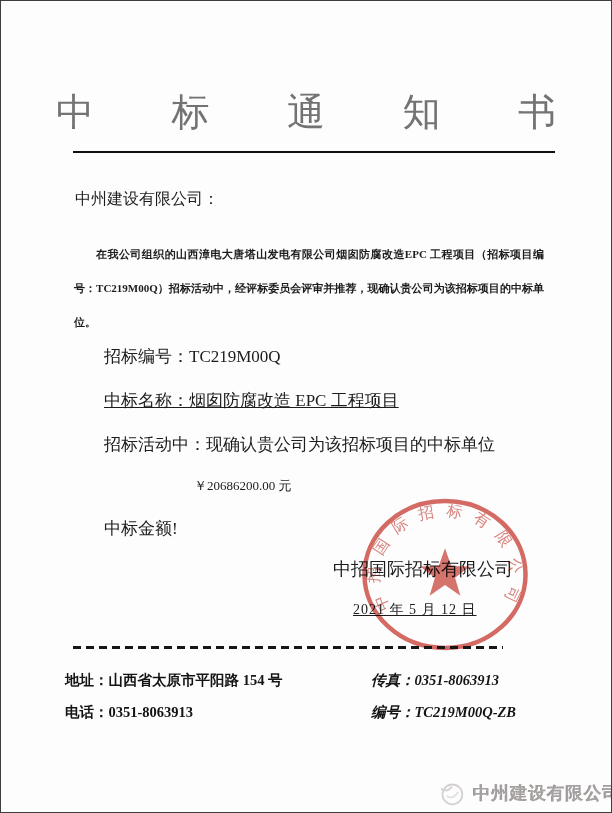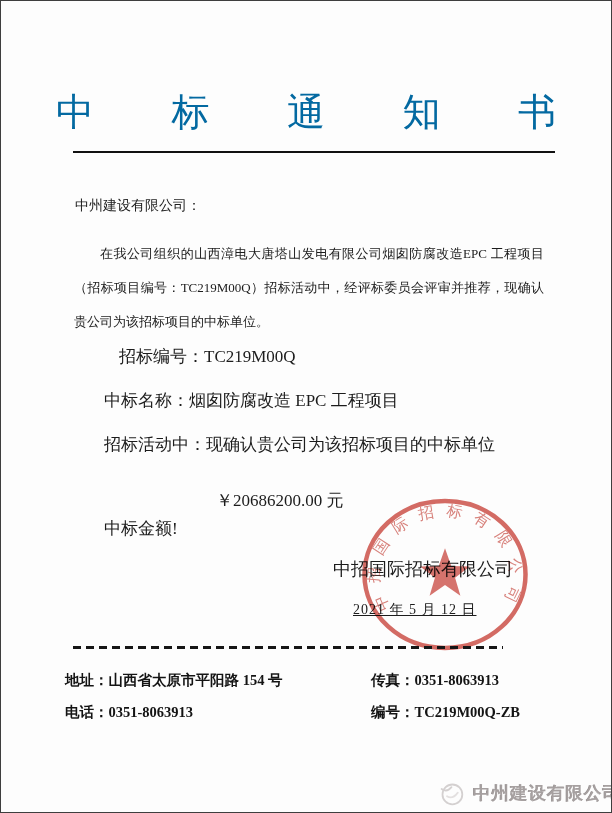--- a/index.html
+++ b/index.html
@@ -12,58 +12,58 @@
     box-sizing:border-box;
     font-family:"Liberation Serif","DejaVu Serif",serif;
     color:#1c1c1c;
     overflow:hidden;
   }
   .title{
     position:absolute;top:86px;left:0;width:100%;
     text-align:center;
     font-size:38px;font-weight:500;
     letter-spacing:34px;text-indent:34px;
-    color:#0369a1;
+    color:#737373;
     white-space:nowrap;
   }
   .title-rule{
     position:absolute;top:150px;left:72px;width:482px;height:2px;
     background:#111;
   }
   .salutation{
-    position:absolute;top:196px;left:74px;
-    font-size:14px;
+    position:absolute;top:188px;left:74px;
+    font-size:16px;
   }
   .paragraph{
     position:absolute;top:236px;left:73px;width:470px;
-    font-size:13px;line-height:34px;
-    text-indent:2em;text-align:justify;
+    font-size:11px;line-height:34px;
+    text-indent:2em;text-align:justify;font-weight:bold;
   }
   .field{position:absolute;left:103px;font-size:17px;white-space:nowrap;}
-  .field-1{top:344px;margin-left:15px;}
-  .field-2{top:388px;}
+  .field-1{top:344px;}
+  .field-2{top:388px;text-decoration:underline;}
   .field-3{top:432px;}
-  .amount-figures{position:absolute;top:488px;left:193px;font-size:17px;white-space:nowrap;margin-left:22px;}
+  .amount-figures{position:absolute;top:476px;left:193px;font-size:13px;white-space:nowrap;}
   .closing{position:absolute;top:516px;left:103px;font-size:17px;}
   .sign-company{position:absolute;top:556px;left:332px;font-size:18px;white-space:nowrap;}
   .sign-date{position:absolute;top:600px;left:352px;font-size:14px;letter-spacing:1px;white-space:nowrap;text-decoration:underline;}
   .seal{
     position:absolute;top:496px;left:358px;width:172px;height:156px;
     mix-blend-mode:multiply;opacity:.88;
     pointer-events:none;
   }
   .dashed-rule{
     position:absolute;top:645px;left:72px;width:430px;height:3px;
     background:repeating-linear-gradient(90deg,#161616 0 8px,transparent 8px 13px);
   }
   .footer-row{position:absolute;left:64px;width:500px;font-size:14.5px;font-weight:bold;color:#141414;}
   .footer-row-1{top:670px;}
   .footer-row-2{top:702px;}
   .footer-left{position:absolute;left:0;white-space:nowrap;}
-  .footer-right{position:absolute;left:306px;white-space:nowrap;}
+  .footer-right{position:absolute;left:306px;white-space:nowrap;font-style:italic;}
   .brand{
     position:absolute;top:777px;left:437px;height:30px;
     display:flex;align-items:center;gap:8px;
   }
   .brand-logo{width:27px;height:27px;opacity:.55;}
   .brand-text{
     font-size:17.5px;font-weight:bold;letter-spacing:1px;white-space:nowrap;
     color:#a6a0a0;
     text-shadow:1px 1px 0 #ffffff,-0.5px -0.5px 0 #8d8888;
     font-family:"Liberation Sans","DejaVu Sans",sans-serif;

